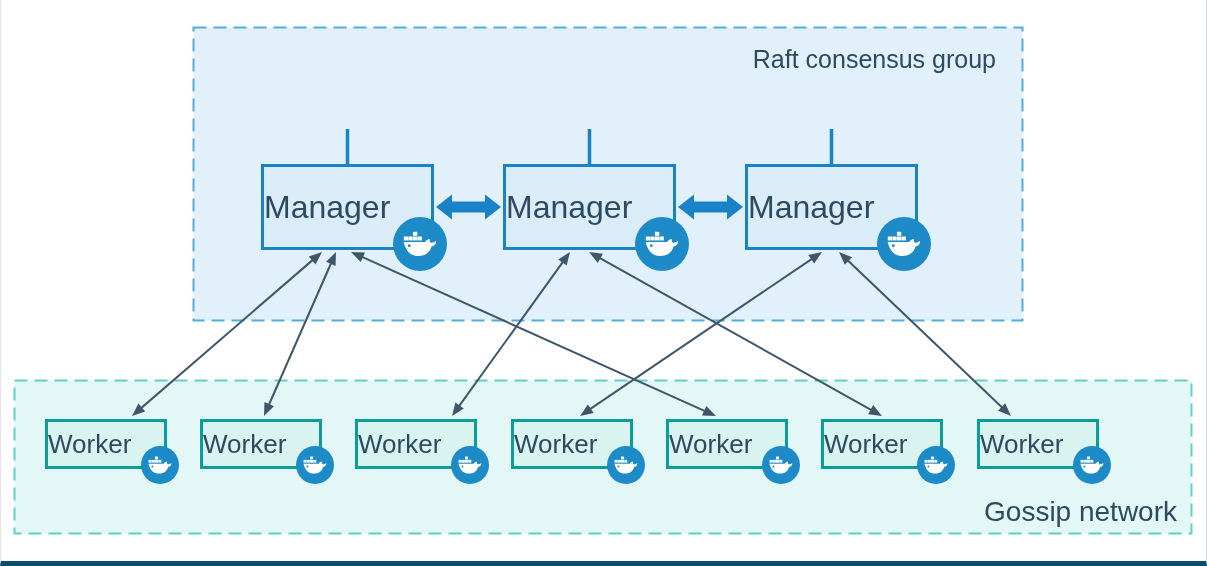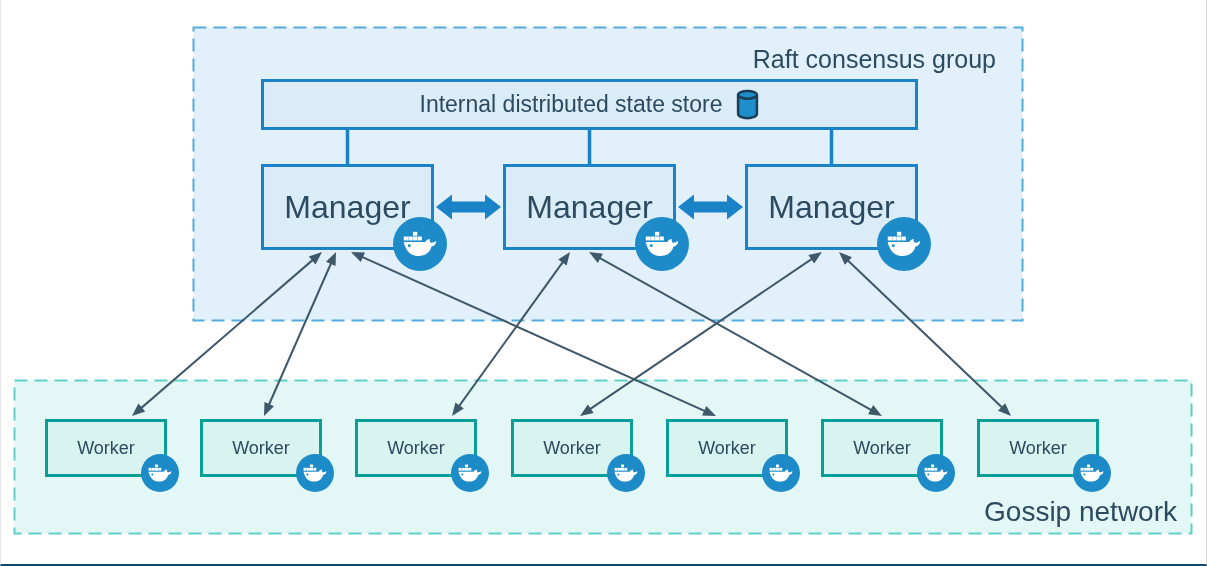--- a/index.html
+++ b/index.html
@@ -3,44 +3,44 @@
 <meta charset="utf-8">
 <style>
   html, body { margin:0; padding:0; background:#ffffff; }
   body { font-family: "Liberation Sans", "DejaVu Sans", sans-serif; color: var(--text-color, #2c4a60); }
   .canvas {
     position: relative;
     width: 1207px; height: 566px;
     background: #ffffff;
     border-left: 1px solid #e3e6e8;
     border-right: 1px solid #d4d7d9;
-    border-bottom: 2px solid #0c4a6e;
+    border-bottom: 5px solid #0c4a6e;
     box-sizing: border-box;
     overflow: hidden;
   }
   .overlay { position:absolute; left:0; top:0; }
   .raft-bg   { fill: var(--raft-fill);   stroke: var(--raft-dash);   stroke-width:2; stroke-dasharray:13 7; }
   .gossip-bg { fill: var(--gossip-fill); stroke: var(--gossip-dash); stroke-width:2; stroke-dasharray:13 7; }
   .store-link  { stroke: var(--blue-border); stroke-width:3.5; }
   .thick-arrow { fill: var(--blue-border); }
   .edge-line { stroke: var(--edge-color); stroke-width:2; fill:none; }
   .edge-head { fill: var(--edge-color); }
 
-  .node { position:absolute; box-sizing:border-box; display:flex; align-items:center; justify-content:center; }
+  .node { position:absolute; box-sizing:border-box; display:flex; align-items:center; }
   .manager {
     top:164px; width:173px; height:86px;
     background: var(--blue-fill);
     border:3px solid var(--blue-border);
     font-size:32px;
   }
   .worker {
-    top:419px; width:122px; height:58px;
+    top:419px; width:122px; height:50px;
     background: var(--worker-fill);
     border:3px solid var(--teal-border);
-    font-size:18px;
+    font-size:26px;
   }
   .node-label { white-space:nowrap; }
 
   .store-box {
     position:absolute; left:260px; top:79px; width:657px; height:51px;
     box-sizing:border-box;
     background: var(--blue-fill);
     border:3px solid var(--blue-border);
     display:flex; align-items:center; justify-content:center; gap:12px;
     font-size:23px;
@@ -109,27 +109,20 @@
         <g>
           <line x1="844.5136379046997" y1="258.21067800215553" x2="1003.4863620953003" y2="409.78932199784447" class="edge-line"></line>
           <polygon class="edge-head" points="838,252 843.8201963499876,264.73441457027343 850.996979819145,257.20754410262043"></polygon>
           <polygon class="edge-head" points="1010,416 1004.1798036500124,403.26558542972657 997.003020180855,410.79245589737957"></polygon>
         </g>
       </g>
   </svg>
 
   <div class="group-label raft-label">Raft consensus group</div>
 
-  <div class="store-box">
-    <span class="node-label">Internal distributed state store</span>
-    <svg class="cylinder" width="25" height="31" viewBox="0 0 26 31">
-      <path d="M3.2 5.4 V25.2 C3.2 27.9 7.6 29.7 13 29.7 C18.4 29.7 22.8 27.9 22.8 25.2 V5.4" fill="#1f8fcc" stroke="#1c3e55" stroke-width="2.6"></path>
-      <ellipse cx="13" cy="5.4" rx="9.8" ry="4" fill="#1f8fcc" stroke="#1c3e55" stroke-width="2.6"></ellipse>
-    </svg>
-  </div>
 
   <div class="node manager" style="left:260px">
     <span class="node-label">Manager</span>
     <span class="docker-badge">
   <svg viewBox="0 0 26 20">
     <g fill="#ffffff">
       <rect x="7.6" y="0.3" width="3.3" height="3"></rect>
       <rect x="0.6" y="3.9" width="3.3" height="3"></rect>
       <rect x="4.1" y="3.9" width="3.3" height="3"></rect>
       <rect x="7.6" y="3.9" width="3.3" height="3"></rect>

